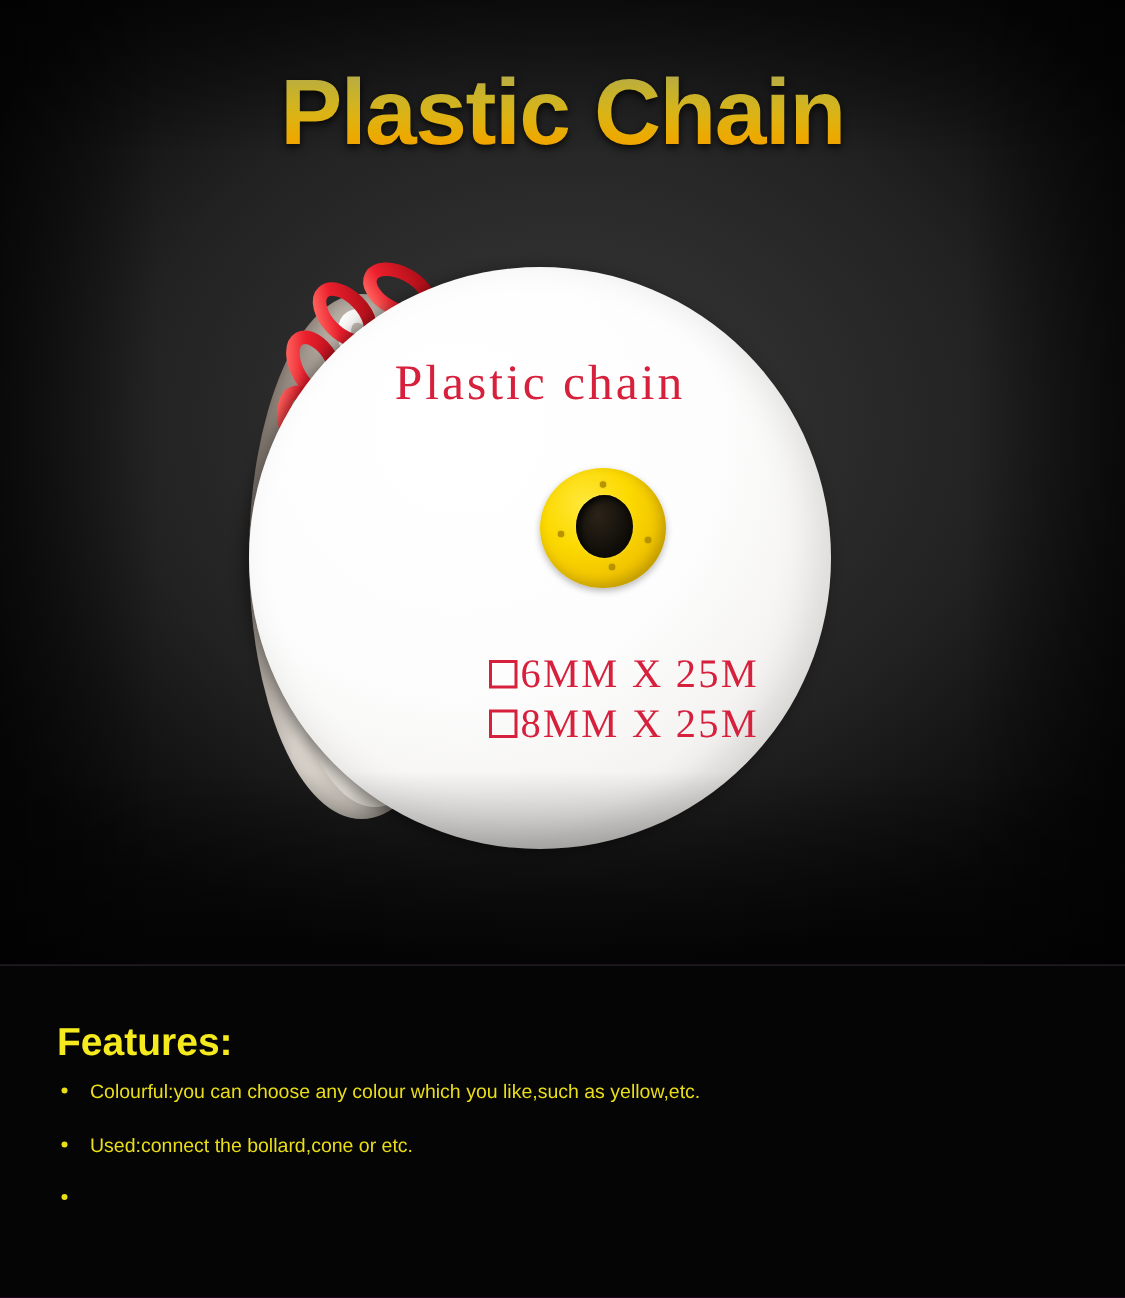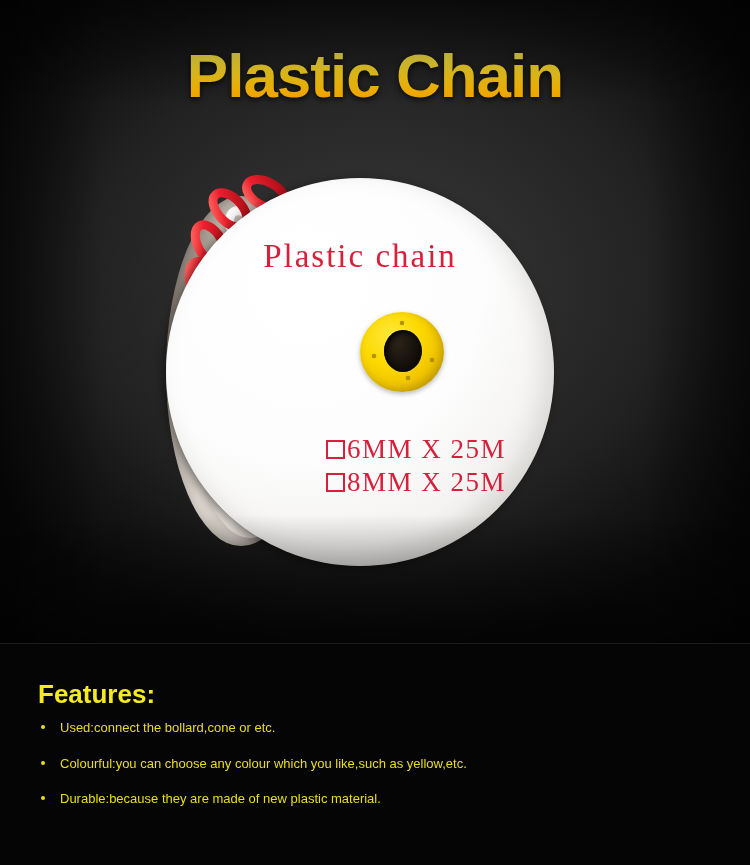--- a/index.html
+++ b/index.html
@@ -279,26 +279,25 @@
     </div>
 
     <div class="hero-vignette"></div>
   </div>
 
   <div class="features">
     <div class="features-title">Features:</div>
     <ul class="feature-list">
       <li class="feature-item">
         <span class="feature-bullet"></span>
+        <span>Colourful:you can choose any colour which you like,such as yellow,etc.</span>
+      </li>
+      <li class="feature-item">
+        <span class="feature-bullet"></span>
         <span>Used:connect the bollard,cone or etc.</span>
       </li>
       <li class="feature-item">
         <span class="feature-bullet"></span>
-        <span>Colourful:you can choose any colour which you like,such as yellow,etc.</span>
-      </li>
-      <li class="feature-item">
-        <span class="feature-bullet"></span>
-        <span>Durable:because they are made of new plastic material.</span>
       </li>
     </ul>
   </div>
 
 </div>
 
 </body></html>

